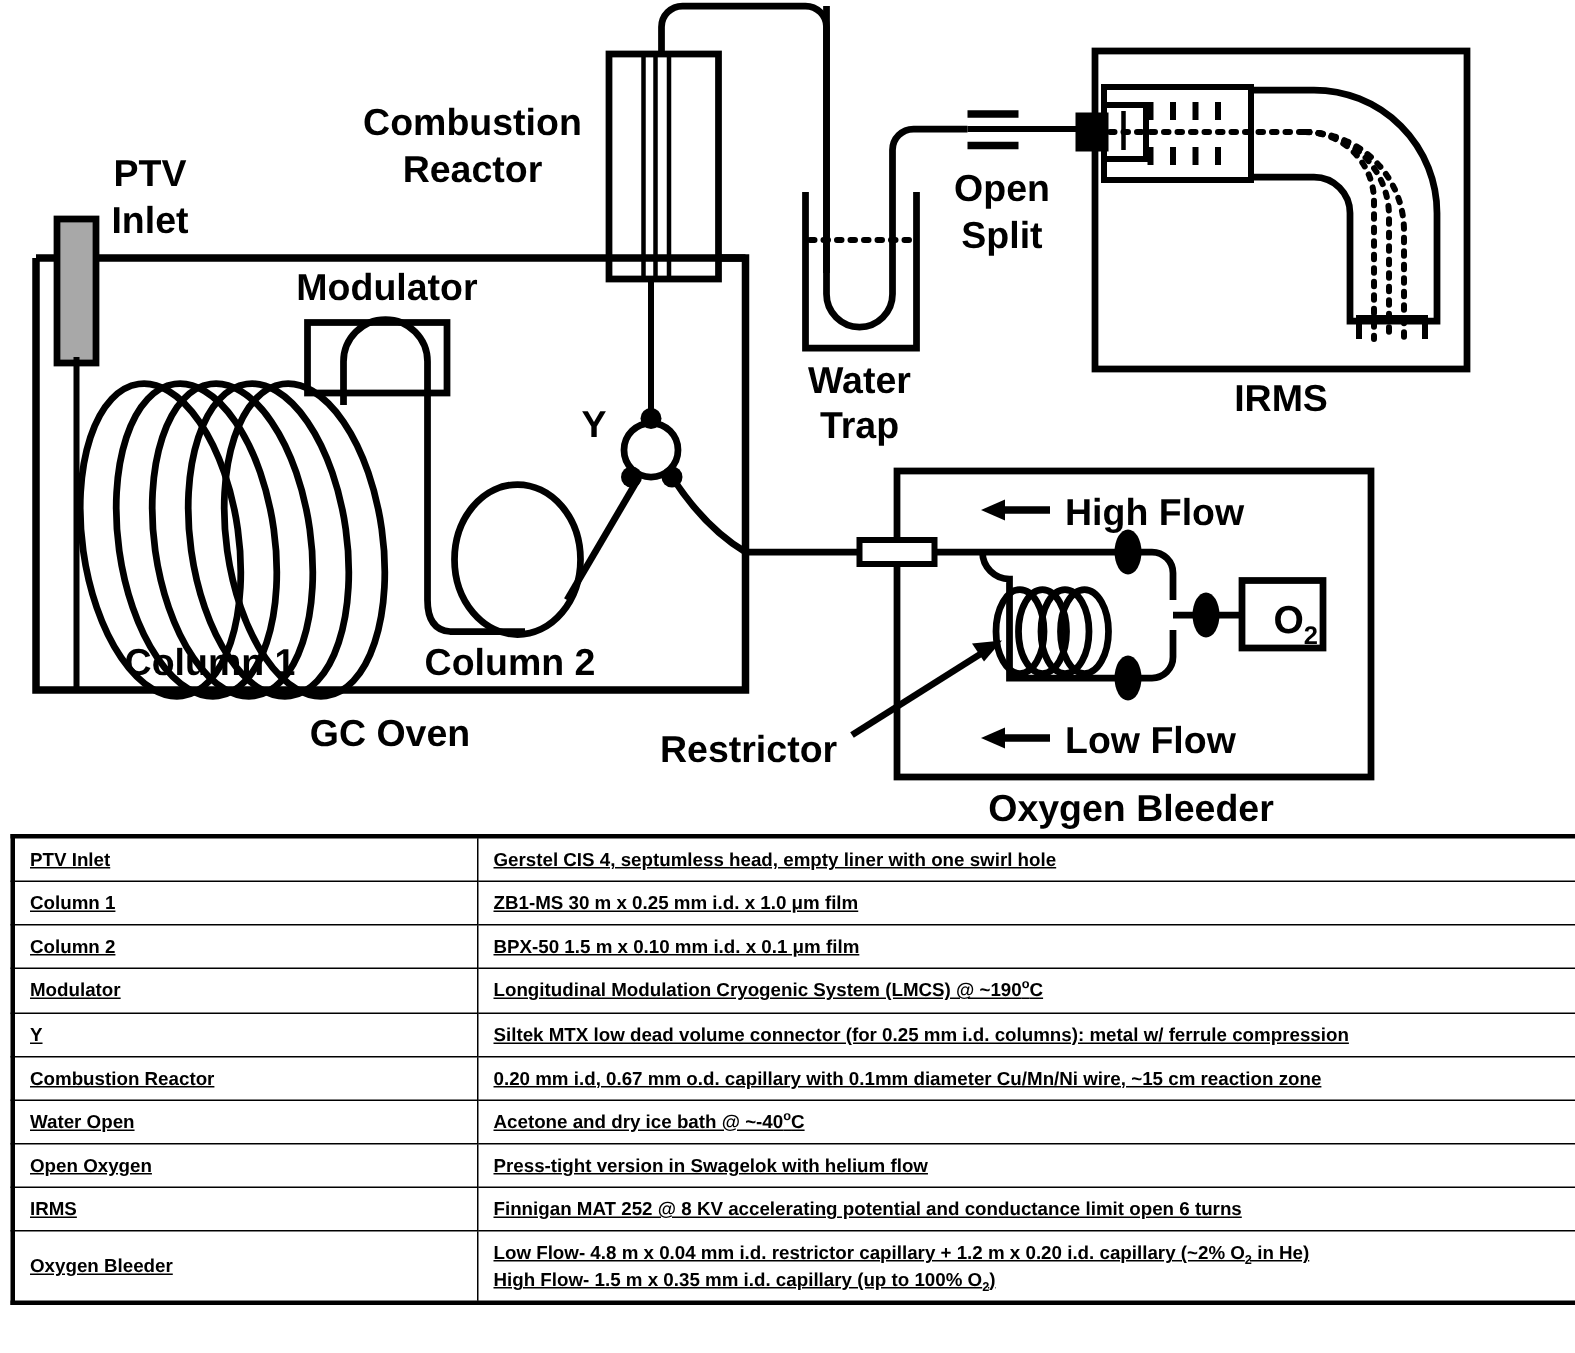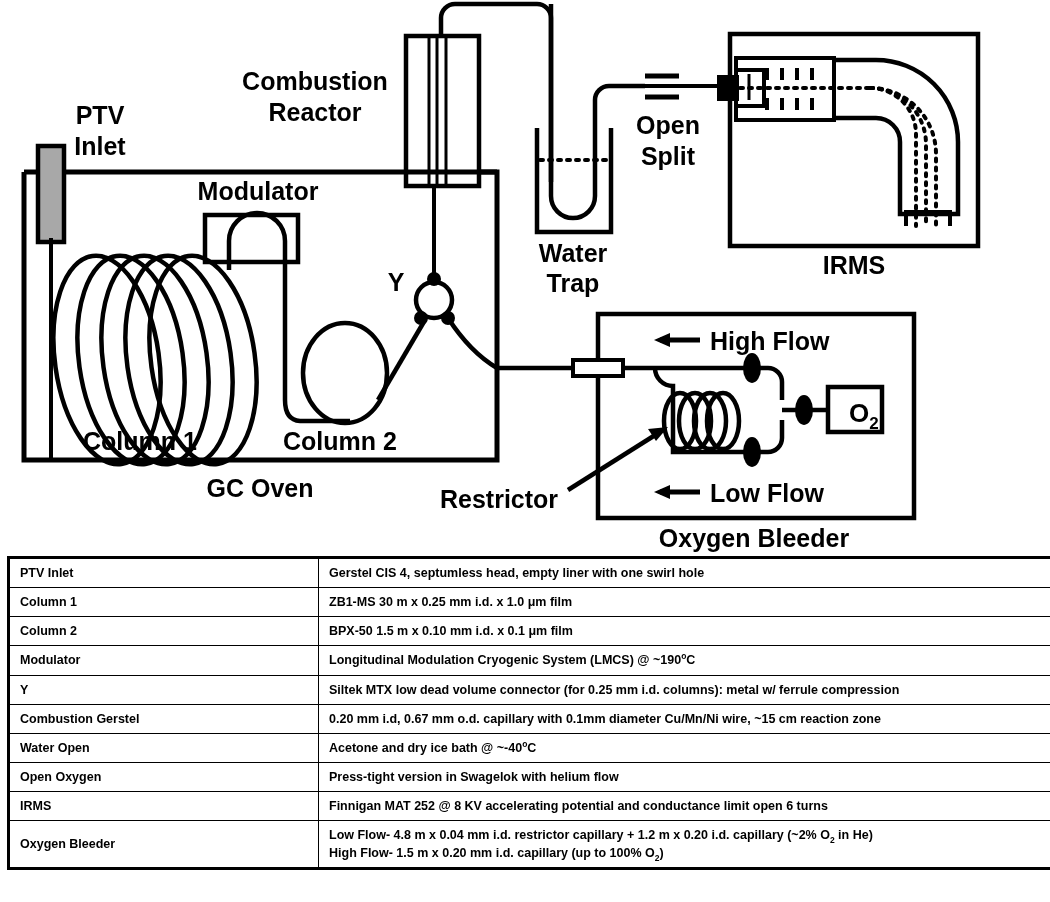--- a/index.html
+++ b/index.html
@@ -46,20 +46,21 @@
   }
   table.spec-table td {
     border: 1.5px solid #000000;
     font-family: "Liberation Sans", sans-serif;
     font-size: 12.5px;
     font-weight: bold;
     line-height: 1.45;
     padding: 5px 8px 5px 10px;
     vertical-align: middle;
     color: #000000;
+    text-decoration: underline;
   }
   td.col-name { width: 290px; }
   td.col-desc { width: 740px; }
   .sup { font-size: 0.68em; vertical-align: super; line-height: 0; }
   .sub { font-size: 0.68em; vertical-align: sub; line-height: 0; }
   .desc-line { display: block; white-space: nowrap; }
 </style>
 </head>
 <body>
 
@@ -256,21 +257,21 @@
           <td class="col-name">Modulator</td>
           <td class="col-desc"><span>Longitudinal Modulation Cryogenic System (LMCS) @ ~190</span><span class="sup">o</span><span>C</span></td>
         </tr>
 
         <tr>
           <td class="col-name">Y</td>
           <td class="col-desc">Siltek MTX low dead volume connector (for 0.25 mm i.d. columns): metal w/ ferrule compression</td>
         </tr>
 
         <tr>
-          <td class="col-name">Combustion Gerstel</td>
+          <td class="col-name">Combustion Reactor</td>
           <td class="col-desc">0.20 mm i.d, 0.67 mm o.d. capillary with 0.1mm diameter Cu/Mn/Ni wire, ~15 cm reaction zone</td>
         </tr>
 
         <tr>
           <td class="col-name">Water Open</td>
           <td class="col-desc"><span>Acetone and dry ice bath @ ~-40</span><span class="sup">o</span><span>C</span></td>
         </tr>
 
         <tr>
           <td class="col-name">Open Oxygen</td>
@@ -279,21 +280,21 @@
 
         <tr>
           <td class="col-name">IRMS</td>
           <td class="col-desc">Finnigan MAT 252 @ 8 KV accelerating potential and conductance limit open 6 turns</td>
         </tr>
 
         <tr>
           <td class="col-name">Oxygen Bleeder</td>
           <td class="col-desc">
             <span class="desc-line"><span>Low Flow- 4.8 m x 0.04 mm i.d. restrictor capillary + 1.2 m x 0.20 i.d. capillary (~2% O</span><span class="sub">2</span><span> in He)</span></span>
-            <span class="desc-line"><span>High Flow- 1.5 m x 0.20 mm i.d. capillary (up to 100% O</span><span class="sub">2</span><span>)</span></span>
+            <span class="desc-line"><span>High Flow- 1.5 m x 0.35 mm i.d. capillary (up to 100% O</span><span class="sub">2</span><span>)</span></span>
           </td>
         </tr>
 
       </tbody>
     </table>
   </div>
 
 </div>
 
 </body></html>

